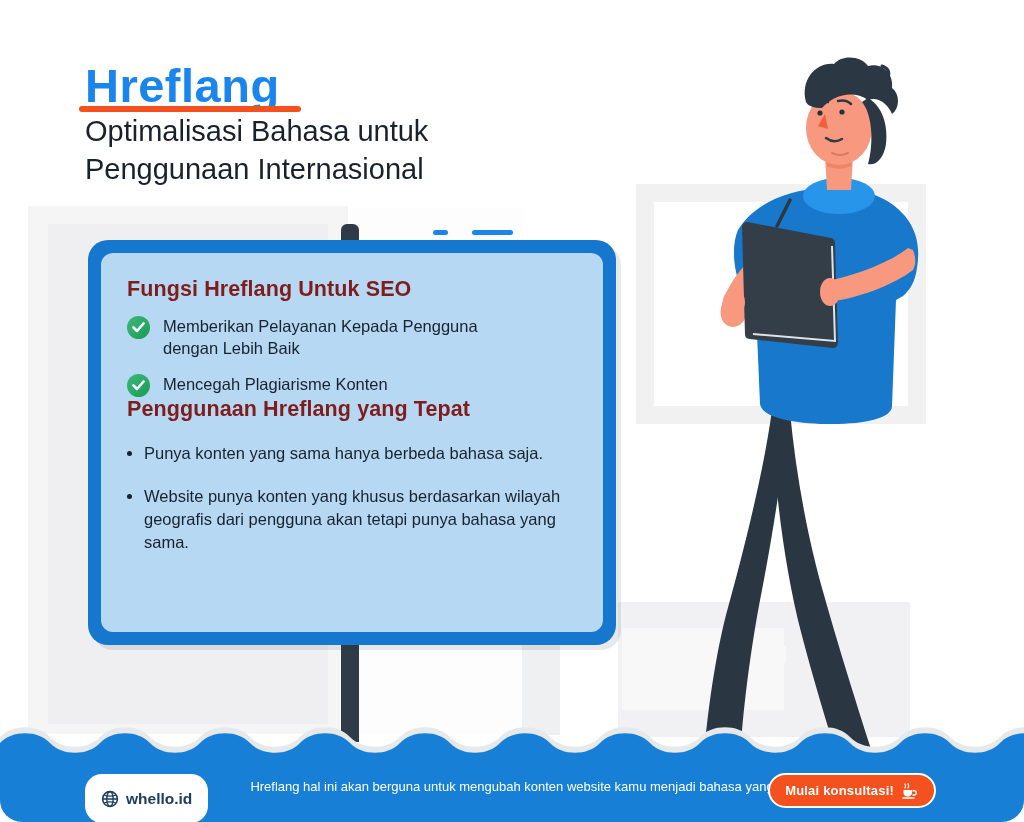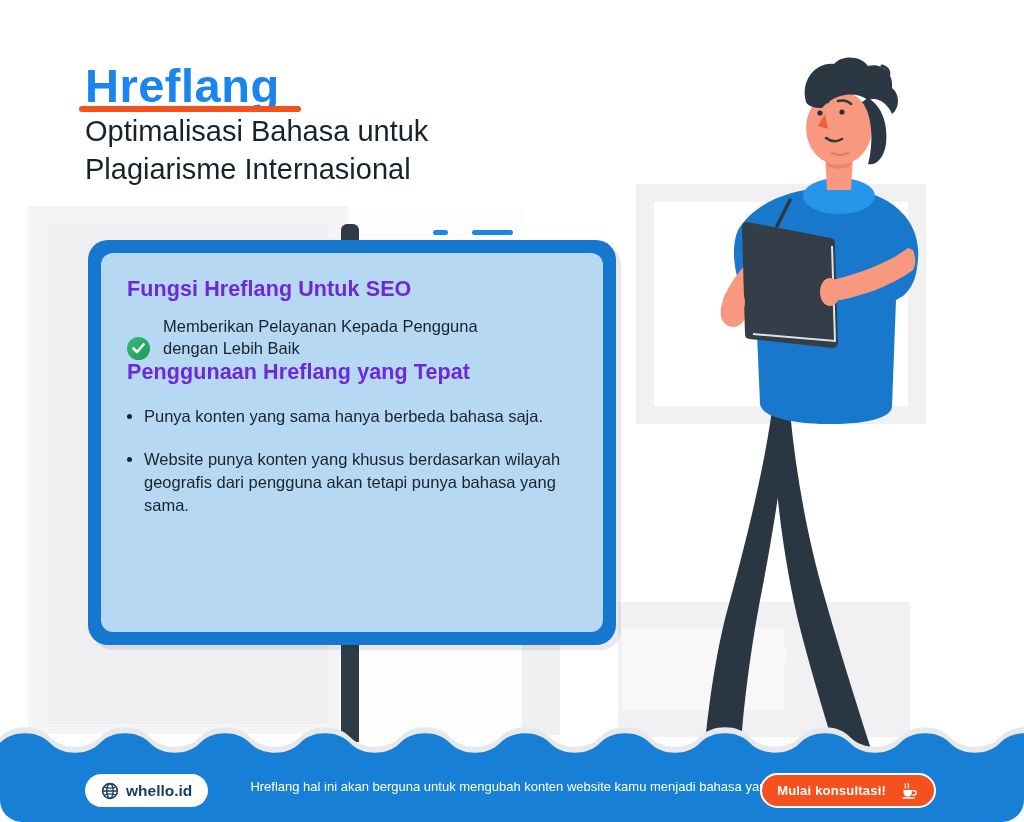--- a/index.html
+++ b/index.html
@@ -42,22 +42,22 @@
   
   .board{
     position:absolute;left:88px;top:240px;width:528px;height:405px;z-index:5;
     background:#1677CF;border-radius:20px;padding:13px;box-sizing:border-box;
     box-shadow:5px 5px 0 rgba(25,35,45,.10);
   }
   .board-inner{
     width:100%;height:100%;background:#B7D8F3;border-radius:12px;
     padding:24px 26px;box-sizing:border-box;overflow:hidden;
   }
-  .board-h{font-size:21.5px;font-weight:800;color:#6d28d9;letter-spacing:.1px;}
-  .check-row{display:flex;align-items:flex-end;margin-top:13px;}
+  .board-h{font-size:21.5px;font-weight:800;color:#7f1d1d;letter-spacing:.1px;}
+  .check-row{display:flex;align-items:flex-start;margin-top:13px;}
   .check-badge{
     flex:0 0 23px;width:23px;height:23px;border-radius:50%;
     background:linear-gradient(135deg,#38B678 10%,#1E9E58 90%);
     display:flex;align-items:center;justify-content:center;margin-right:13px;margin-top:1px;
   }
   .check-row .txt{font-size:16.5px;line-height:1.35;color:#17232E;font-weight:500;}
   .w330{max-width:330px;}
   .board-h2{}
   .board-para{
     margin-top:15px;font-size:16.5px;line-height:1.42;color:#17232E;font-weight:500;
@@ -66,31 +66,31 @@
   .board-ul{margin:13px 0 0 0;padding-left:17px;max-width:452px;}
   .board-ul li{font-size:16.5px;line-height:1.4;color:#17232E;font-weight:500;margin-top:20px;}
   
   .person{position:absolute;left:620px;top:50px;width:404px;height:720px;z-index:6;}
   
   .wave{position:absolute;left:0;top:722px;width:1024px;height:100px;z-index:20;}
   .footer-item{z-index:30;}
   .brand-pill{
     position:absolute;left:85px;top:774px;height:33px;z-index:30;
     background:#ffffff;border-radius:17px;display:flex;align-items:center;
-    padding:0 16px;gap:7px;cursor:pointer;
+    padding:8px 16px;gap:7px;cursor:pointer;
   }
   .brand-pill span{font-size:15.5px;font-weight:700;color:#1B3D62;}
   .footer-note{
     position:absolute;left:50%;transform:translateX(-50%);top:777px;width:640px;z-index:30;
     text-align:center;color:#ffffff;font-size:13px;line-height:1.6;font-weight:500;
   }
   .cta-btn{
     position:absolute;right:88px;top:773px;height:35px;z-index:30;
     background:#F4511E;border:2px solid #ffffff;border-radius:19px;
-    display:flex;align-items:center;gap:16px;padding:0 15px;box-sizing:border-box;cursor:pointer;
+    display:flex;align-items:center;gap:8px;padding:0 15px;box-sizing:border-box;cursor:pointer;
   }
   .cta-btn span{font-size:13px;font-weight:700;color:#ffffff;letter-spacing:.2px;}
 </style>
 </head>
 <body>
 
 <div id="page">
 
   <div class="poster-a"></div>
   <div class="poster-a-inner"></div>
@@ -102,36 +102,44 @@
   <div class="furniture-bar"></div>
   <div class="dash dash-short"></div>
   <div class="dash dash-long"></div>
   <div class="pole pole-top"></div>
   <div class="pole pole-bottom"></div>
 
   <div class="title">Hreflang</div>
   <div class="title-underline"></div>
   <div class="subtitle">
     <div>Optimalisasi Bahasa untuk</div>
-    <div>Plagiarisme Internasional</div>
+    <div>Penggunaan Internasional</div>
   </div>
 
   <div class="board">
     <div class="board-inner">
       <div class="board-h">Fungsi Hreflang Untuk SEO</div>
 
       <div class="check-row">
         <div class="check-badge">
           <svg width="13" height="11" viewBox="0 0 13 11">
               <path d="M1.5,5.5 L5,9 L11.5,1.5" fill="none" stroke="#ffffff" stroke-width="2.6" stroke-linecap="round" stroke-linejoin="round"></path>
             </svg>
         </div>
         <div class="txt w330">Memberikan Pelayanan Kepada Pengguna dengan Lebih Baik</div>
       </div>
 
+      <div class="check-row">
+        <div class="check-badge">
+          <svg width="13" height="11" viewBox="0 0 13 11">
+              <path d="M1.5,5.5 L5,9 L11.5,1.5" fill="none" stroke="#ffffff" stroke-width="2.6" stroke-linecap="round" stroke-linejoin="round"></path>
+            </svg>
+        </div>
+        <div class="txt">Mencegah Plagiarisme Konten</div>
+      </div>
 
       <div class="board-h board-h2">Penggunaan Hreflang yang Tepat</div>
       <ul class="board-ul">
         <li>Punya konten yang sama hanya berbeda bahasa saja.</li>
         <li>Website punya konten yang khusus berdasarkan wilayah geografis dari pengguna akan tetapi punya bahasa yang sama.</li>
       </ul>
     </div>
   </div>
 
   <svg class="person" viewBox="0 0 404 720">

